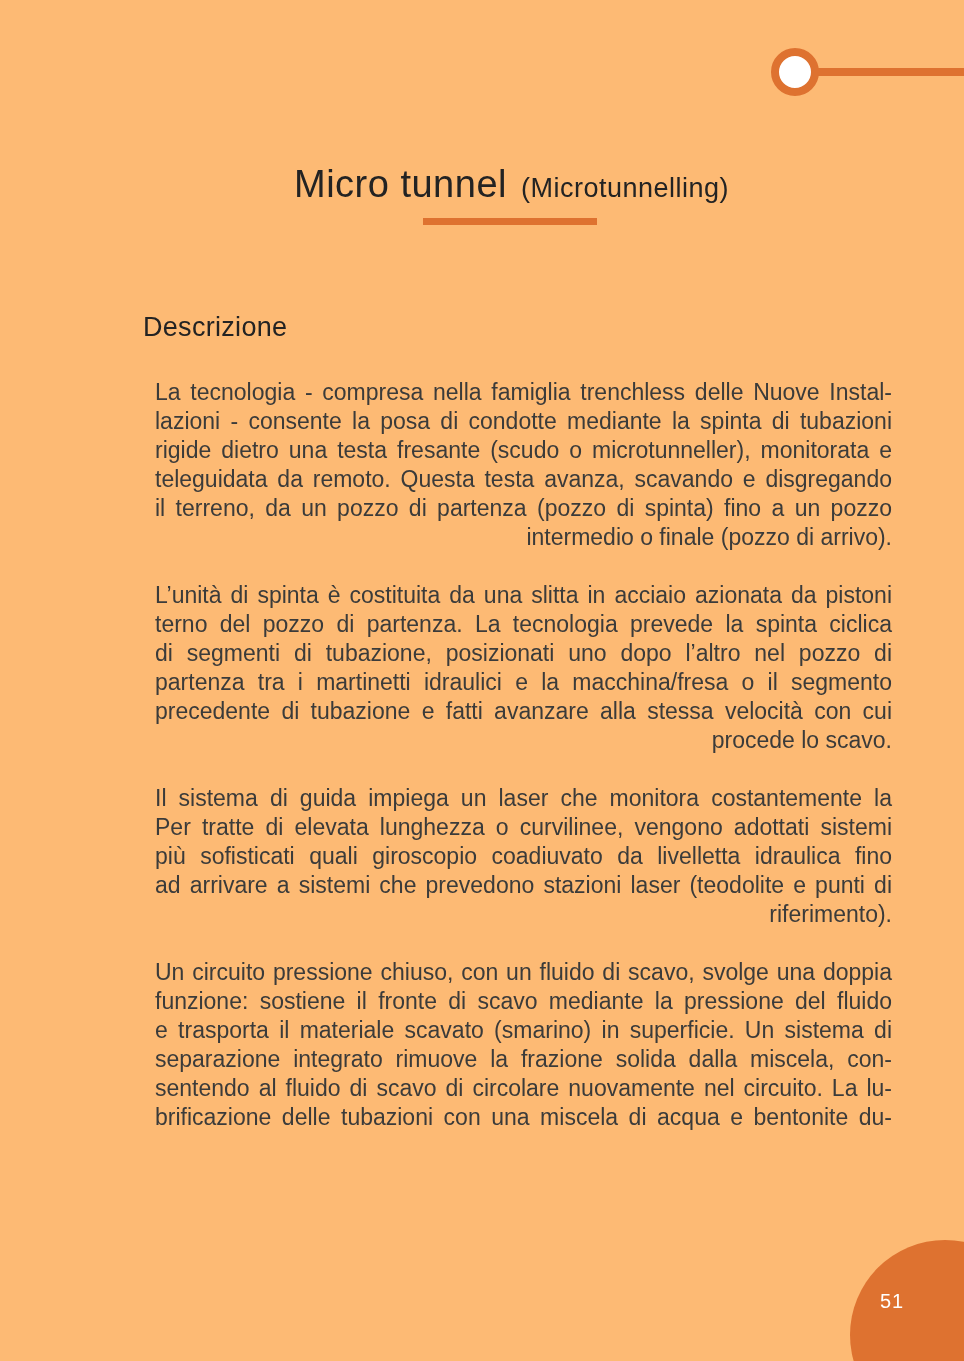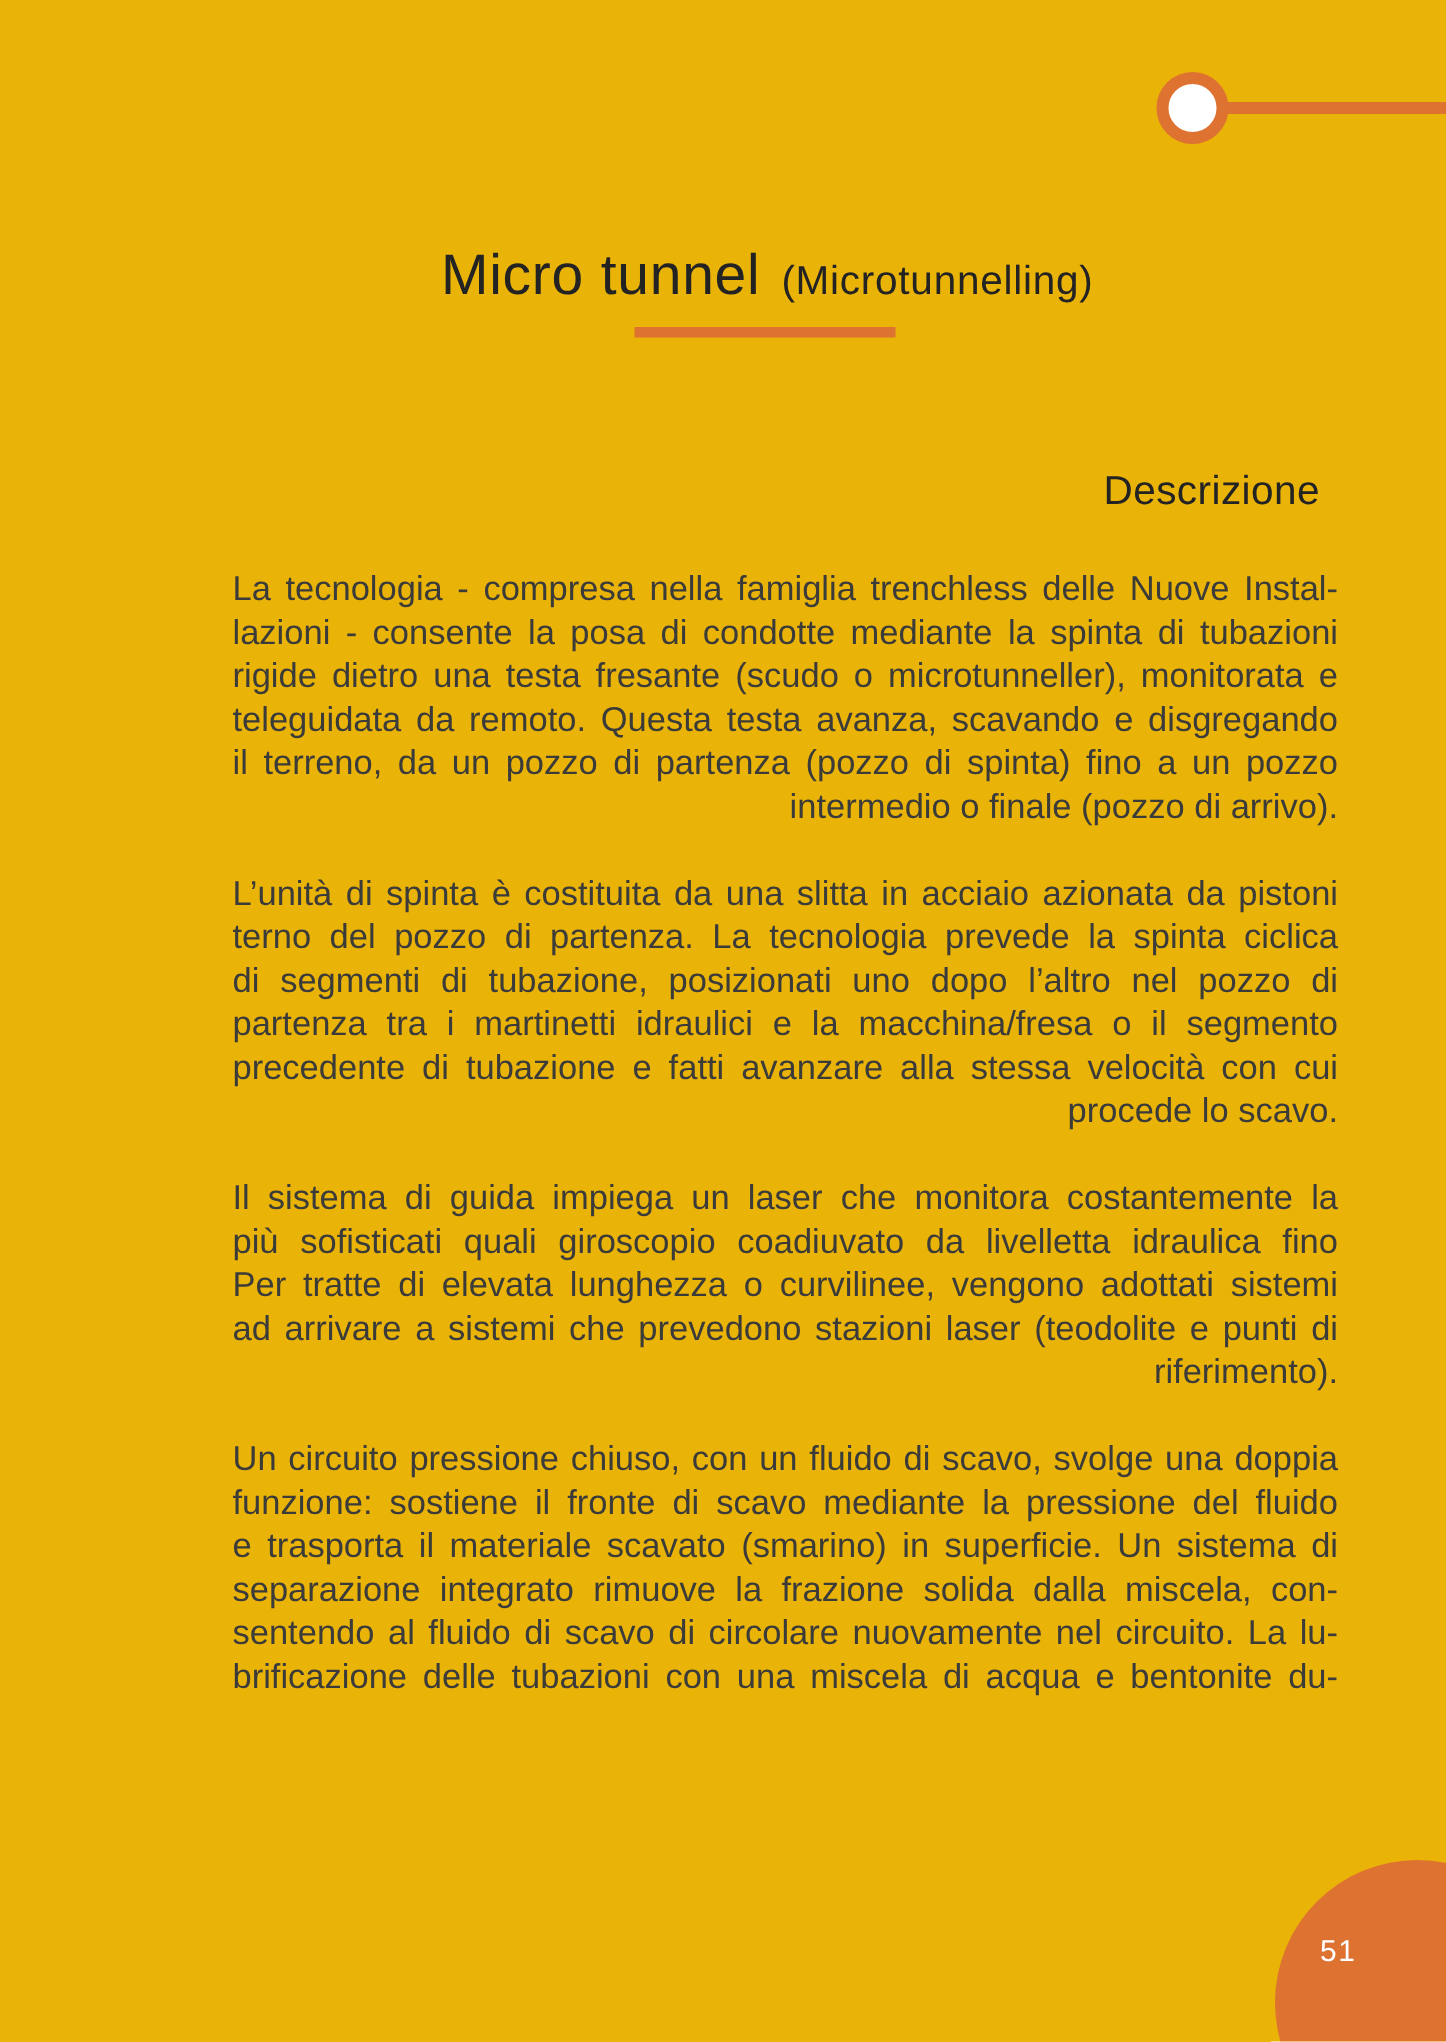--- a/index.html
+++ b/index.html
@@ -4,21 +4,21 @@
 <style>
   html, body {
     margin: 0;
     padding: 0;
     background: #ffffff;
   }
   .page {
     position: relative;
     width: 964px;
     height: 1361px;
-    background: #eab308;
+    background: #fdba74;
     overflow: hidden;
     font-family: "Liberation Sans", sans-serif;
     color: #3b3b3a;
   }
   
   .deco-ring {
     position: absolute;
     left: 771px;
     top: 48px;
     width: 32px;
@@ -62,21 +62,21 @@
     width: 174px;
     height: 7px;
     background: #de7230;
   }
   
   .section-heading {
     position: absolute;
     left: 143px;
     top: 312px;
     width: 737px;
-    text-align: right;
+    text-align: left;
     font-size: 27px;
     font-weight: 400;
     color: #232323;
     letter-spacing: 0.3px;
   }
   
   .body-text {
     position: absolute;
     left: 155px;
     top: 378px;
@@ -146,22 +146,22 @@
       <div class="jl">L’unità di spinta è costituita da una slitta in acciaio azionata da pistoni</div>
       <div class="jl">terno del pozzo di partenza. La tecnologia prevede la spinta ciclica</div>
       <div class="jl">di segmenti di tubazione, posizionati uno dopo l’altro nel pozzo di</div>
       <div class="jl">partenza tra i martinetti idraulici e la macchina/fresa o il segmento</div>
       <div class="jl">precedente di tubazione e fatti avanzare alla stessa velocità con cui</div>
       <div class="ll">procede lo scavo.</div>
     </div>
 
     <div class="paragraph">
       <div class="jl">Il sistema di guida impiega un laser che monitora costantemente la</div>
+      <div class="jl">Per tratte di elevata lunghezza o curvilinee, vengono adottati sistemi</div>
       <div class="jl">più sofisticati quali giroscopio coadiuvato da livelletta idraulica fino</div>
-      <div class="jl">Per tratte di elevata lunghezza o curvilinee, vengono adottati sistemi</div>
       <div class="jl">ad arrivare a sistemi che prevedono stazioni laser (teodolite e punti di</div>
       <div class="ll">riferimento).</div>
     </div>
 
     <div class="paragraph">
       <div class="jl">Un circuito pressione chiuso, con un fluido di scavo, svolge una doppia</div>
       <div class="jl">funzione: sostiene il fronte di scavo mediante la pressione del fluido</div>
       <div class="jl">e trasporta il materiale scavato (smarino) in superficie. Un sistema di</div>
       <div class="jl">separazione integrato rimuove la frazione solida dalla miscela, con-</div>
       <div class="jl">sentendo al fluido di scavo di circolare nuovamente nel circuito. La lu-</div>

